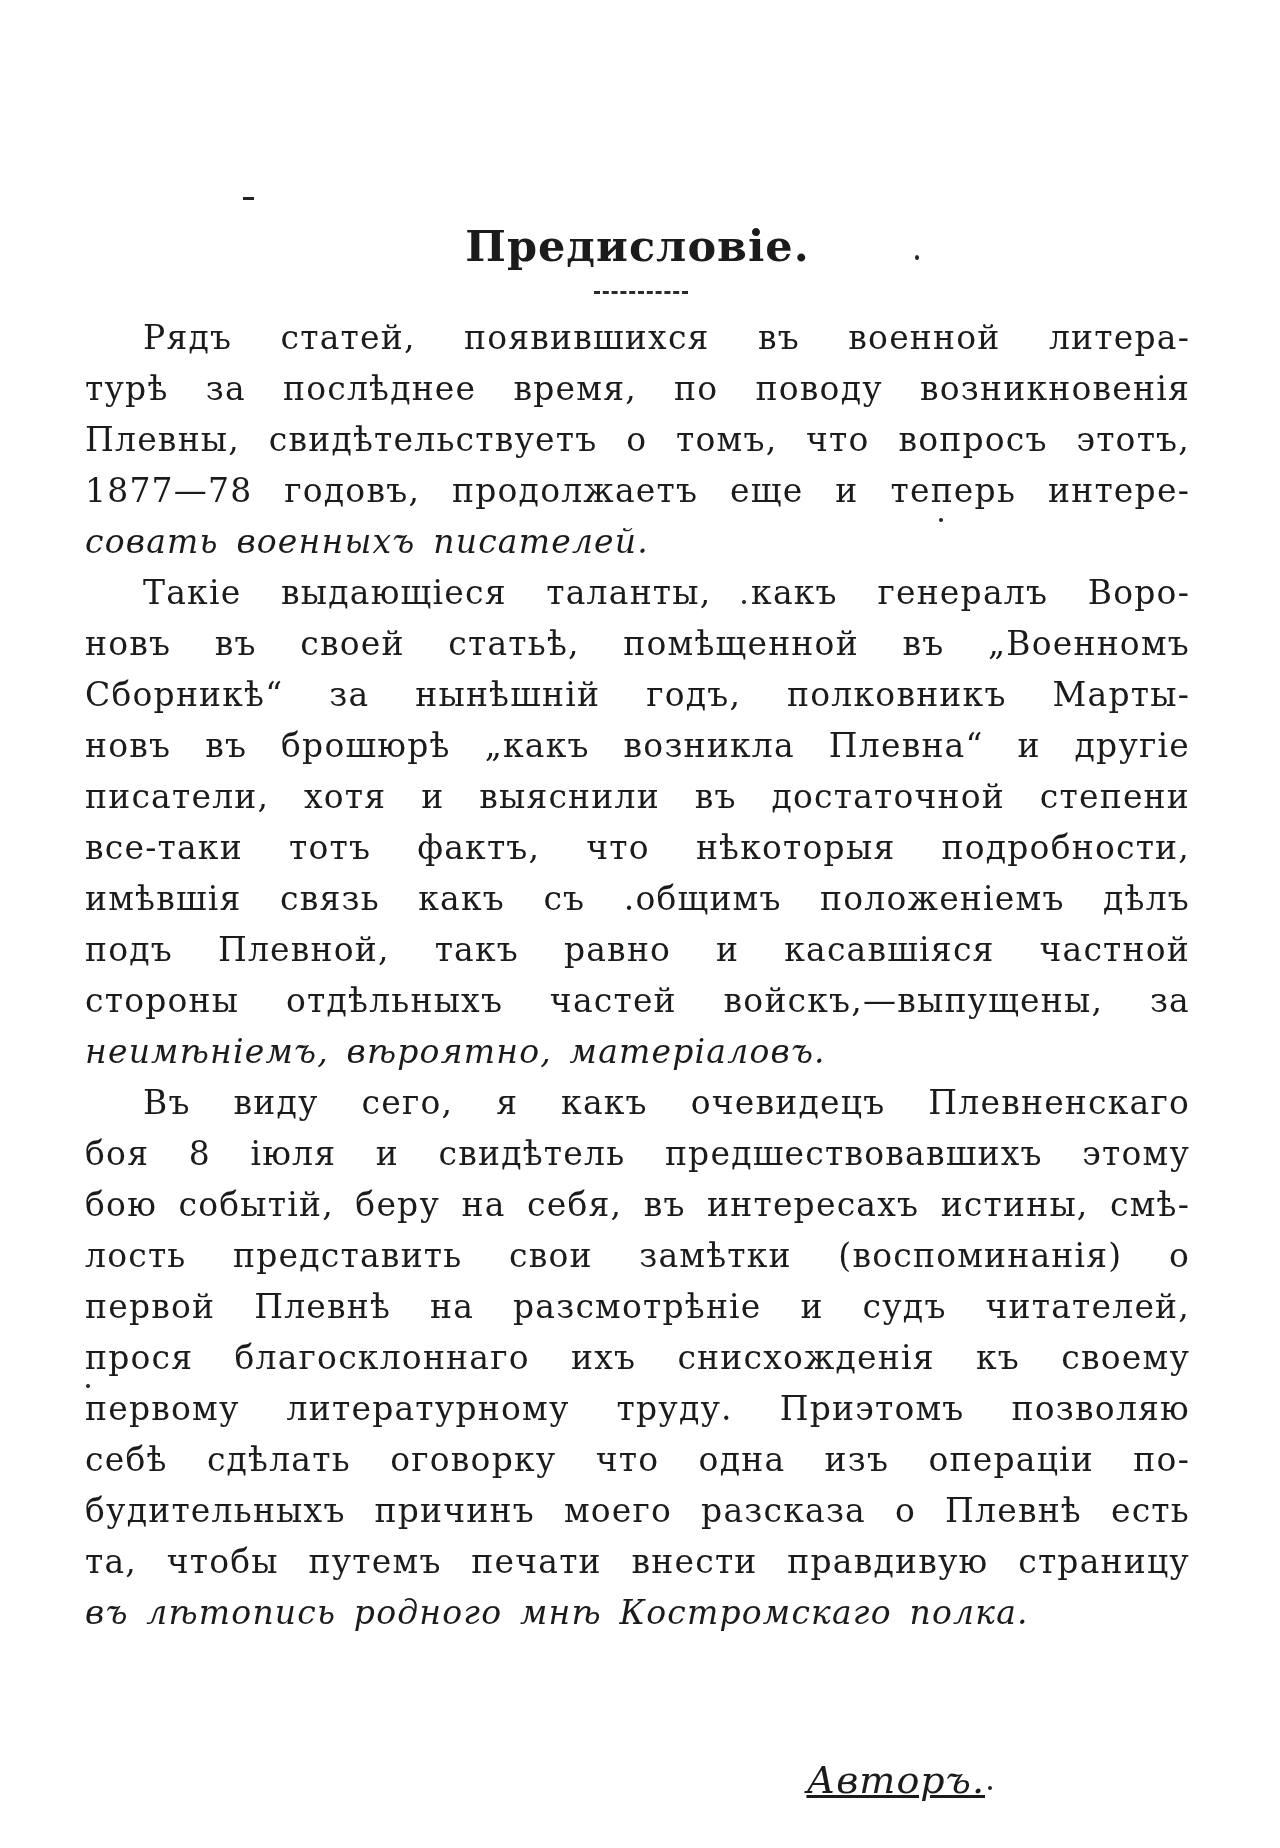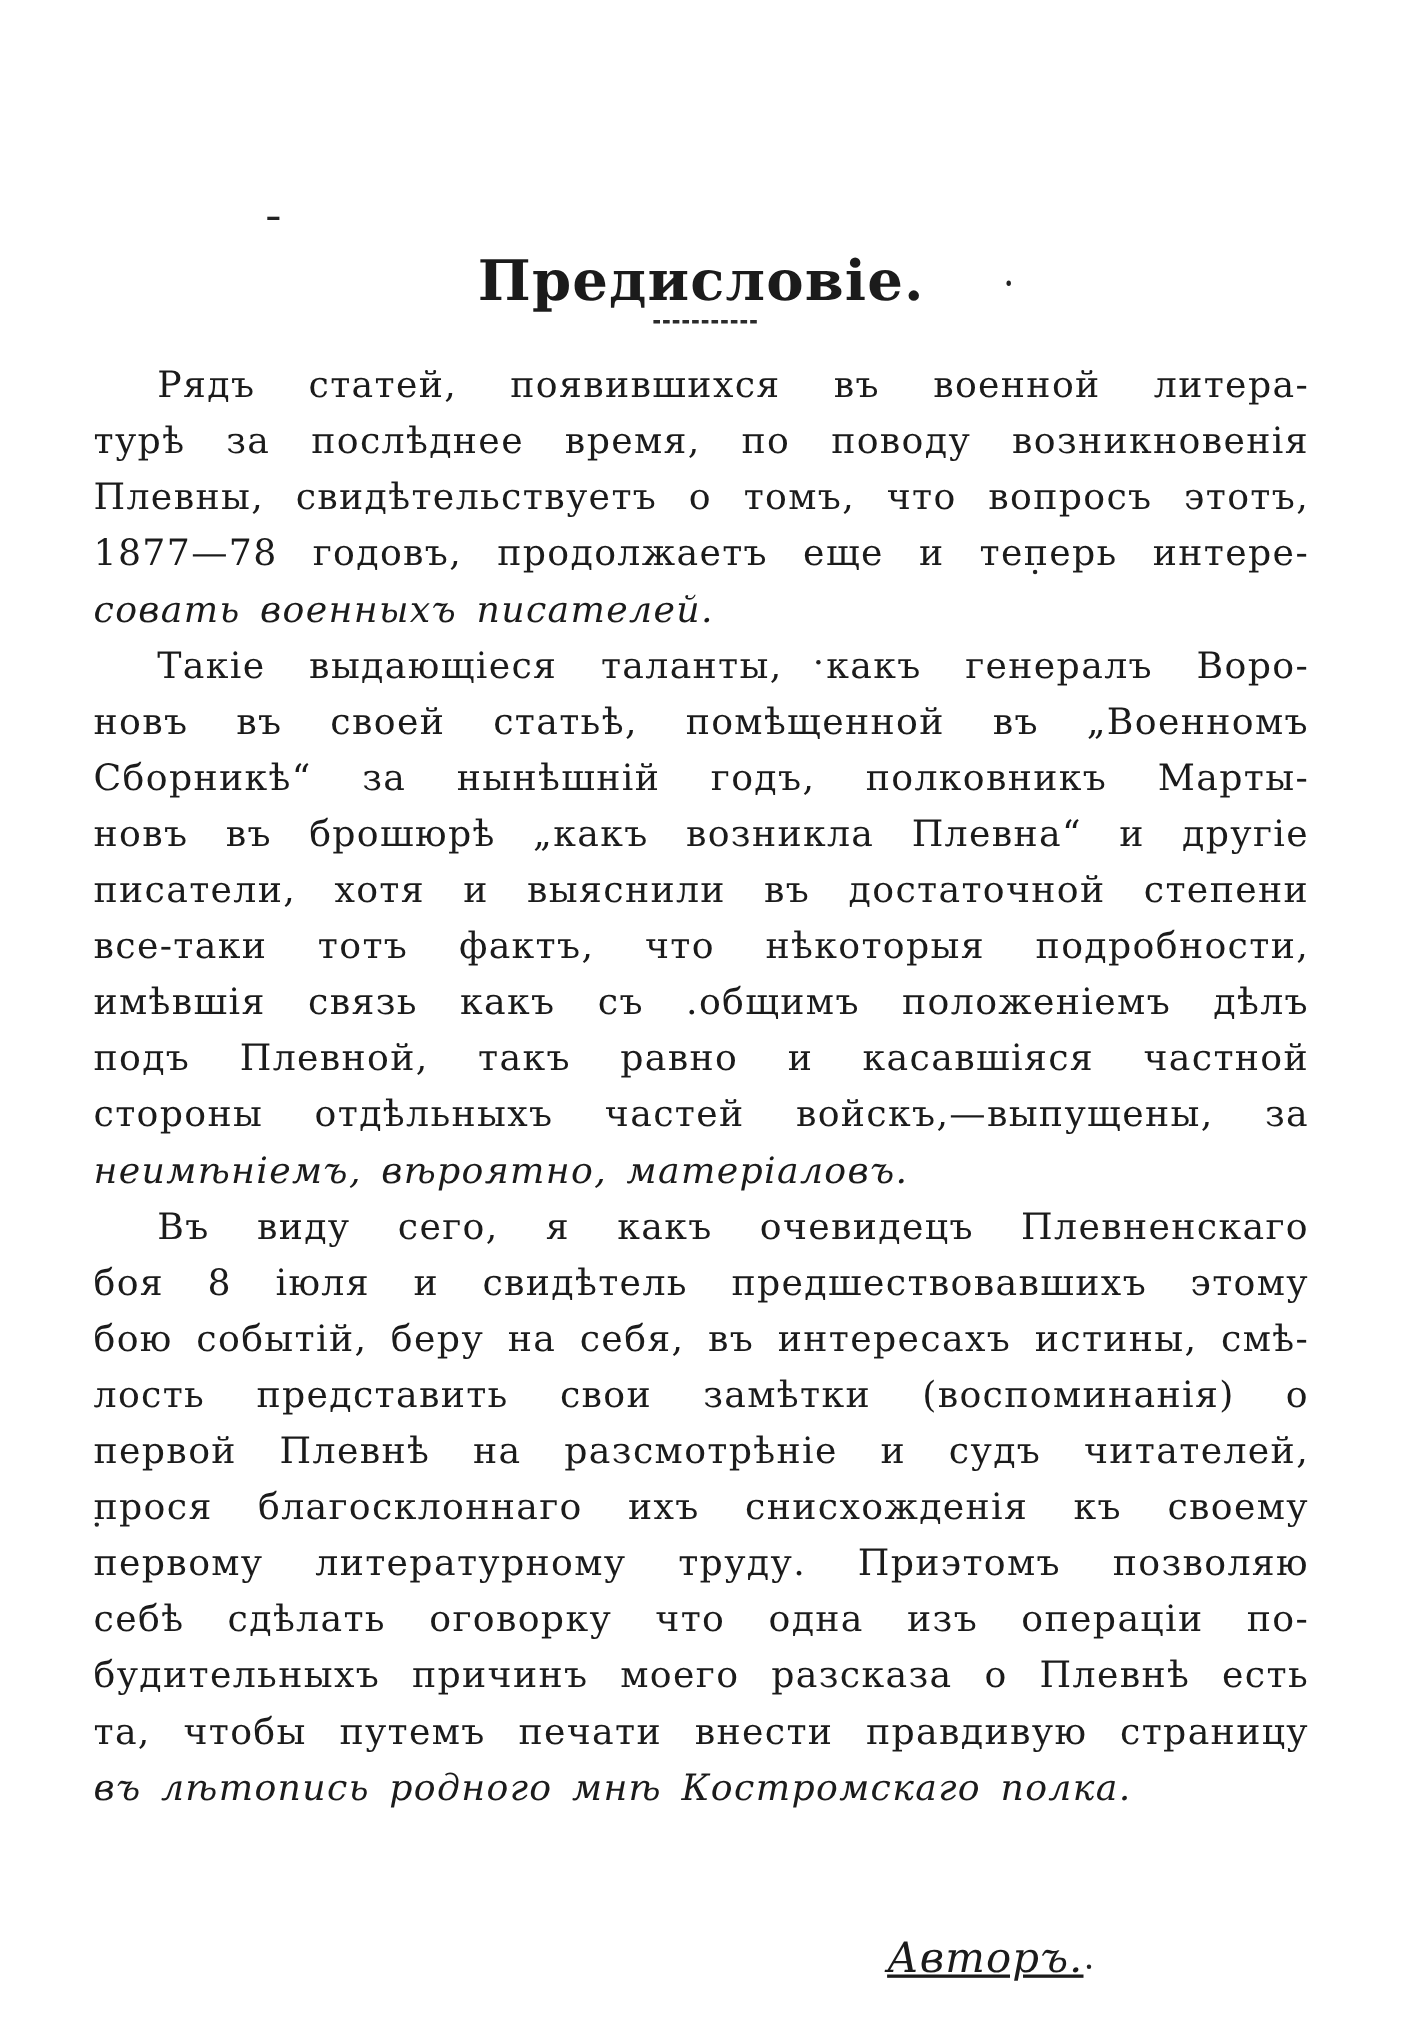--- a/index.html
+++ b/index.html
@@ -11,36 +11,36 @@
     font-family: "DejaVu Serif", serif;
     color: #1b1b1b;
     overflow: hidden;
   }
   .title {
     position: absolute;
     left: 85px;
     top: 192px;
     width: 1105px;
     text-align: center;
-    font-size: 51px;
+    font-size: 43px;
     letter-spacing: 1px;
     white-space: nowrap;
   }
   .ornament {
     position: absolute;
     left: 594px;
     top: 291px;
     width: 94px;
     height: 0;
     border-top: 3px dashed #2b2b2b;
   }
   .body-block {
     position: absolute;
     left: 85px;
-    top: 324px;
+    top: 312px;
     width: 1105px;
     font-size: 33px;
     line-height: 51px;
     letter-spacing: 1.2px;
     word-spacing: 6px;
   }
   .ln {
     text-align: justify;
     text-align-last: justify;
     white-space: normal;

